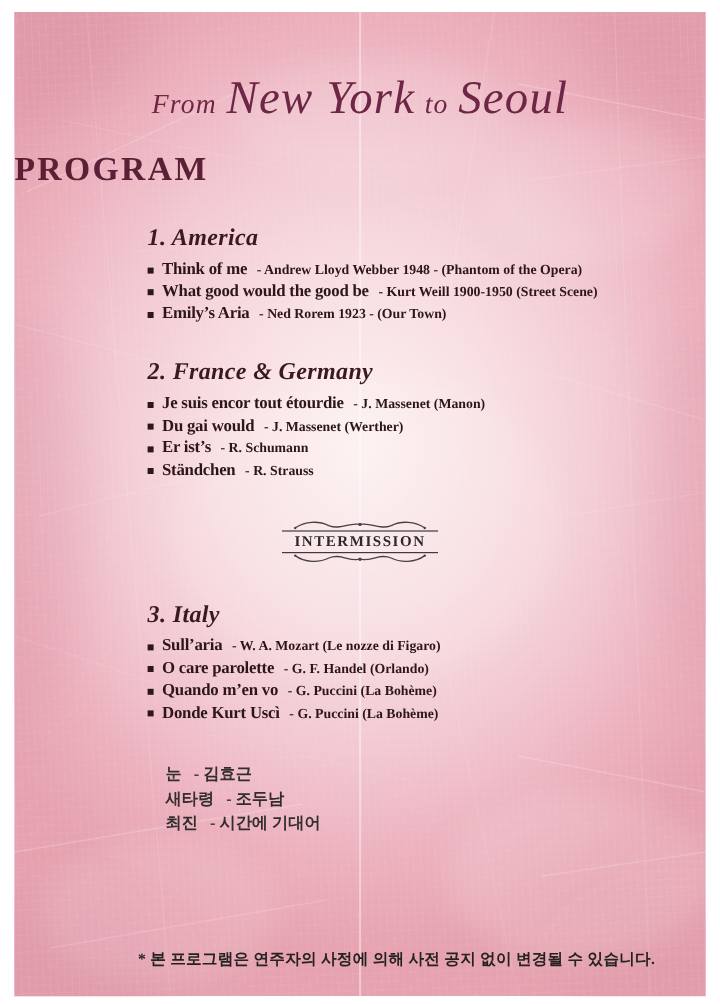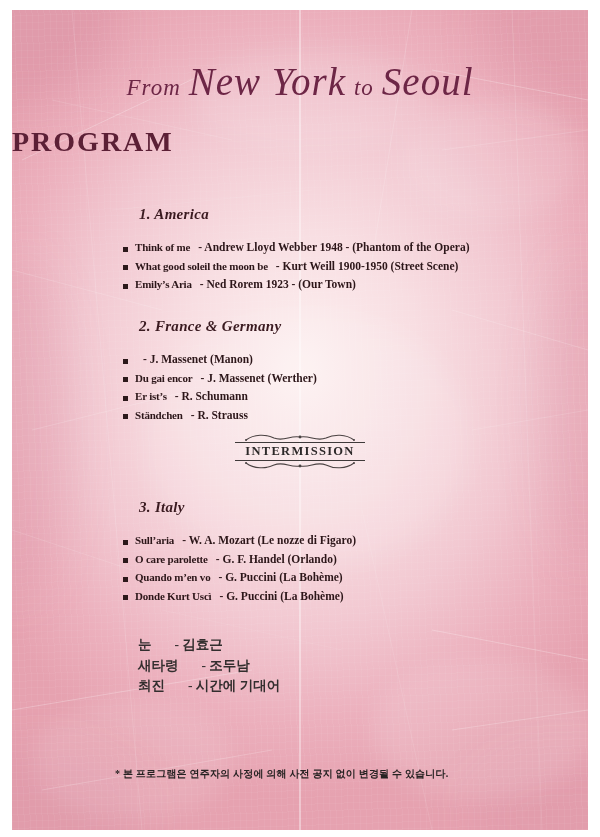--- a/index.html
+++ b/index.html
@@ -33,55 +33,55 @@
   .script-lg{font-size:39px;letter-spacing:1px;}
   .script-title .gap{display:inline-block;width:8px;}
 
   .program-heading{
     position:absolute;top:116px;left:0;width:100%;text-align:left;
     font-size:28px;font-weight:bold;letter-spacing:2px;color:#5c2036;
   }
 
   .program-section{position:absolute;left:111px;}
   .sec-heading{
-    margin:16px;font-size:15px;font-weight:bold;font-style:italic;
+    margin:0;font-size:20px;font-weight:bold;font-style:italic;
     color:#3a1a20;letter-spacing:0.3px;line-height:21px;
   }
   .items{margin-top:8px;}
   .item{display:flex;align-items:baseline;height:18.5px;}
   .bullet{
     width:5px;height:5px;background:#2c181a;flex:0 0 5px;
     align-self:center;margin-right:7px;margin-top:-2px;
   }
-  .song{font-size:11px;font-weight:bold;color:#2c1619;letter-spacing:-0.2px;white-space:nowrap;}
+  .song{font-size:14px;font-weight:bold;color:#2c1619;letter-spacing:-0.2px;white-space:nowrap;}
   .detail{font-size:11.5px;font-weight:bold;color:#2c1619;margin-left:8px;white-space:nowrap;text-align:right;}
 
   .sec-america{top:178px;}
   .sec-france{top:290px;}
-  .sec-italy{top:471px;}
+  .sec-italy{top:492px;}
   .sec-korea{top:620px;}
   .sec-korea .items{margin-top:6px;padding-left:15px;}
   .item-kr{display:flex;align-items:baseline;height:20.5px;}
   .song-kr,.detail-kr{font-size:13.5px;font-weight:bold;color:#332e2e;white-space:nowrap;}
-  .detail-kr{margin-left:23px;}
+  .detail-kr{margin-left:10px;}
 
   .intermission{
     position:absolute;top:423px;left:50%;transform:translateX(-50%);
     width:130px;text-align:center;
   }
   .int-line{height:0;border-top:1.6px solid #3f3a3a;}
   .int-text{
     font-size:12.5px;font-weight:bold;letter-spacing:1.3px;color:#2d2929;
     padding:1px 0 2px 0;line-height:14px;
   }
   .flourish{display:block;margin:0 auto;}
 
   .footnote{
-    position:absolute;top:757px;left:103px;
-    font-size:10px;font-weight:bold;color:#262222;letter-spacing:0.2px;
+    position:absolute;top:780px;left:103px;
+    font-size:13px;font-weight:bold;color:#262222;letter-spacing:0.2px;
     white-space:nowrap;
   }
 </style>
 </head>
 <body>
 
 <div class="page">
   <svg class="grunge" width="576" height="820" viewBox="0 0 576 820" aria-hidden="true">
     <defs>
       <filter id="soft" x="-50%" y="-50%" width="200%" height="200%">
@@ -141,41 +141,42 @@
     <section class="program-section sec-america">
       <h2 class="sec-heading">1. America</h2>
       <div class="items">
         <div class="item">
           <span class="bullet"></span>
           <span class="song">Think of me</span>
           <span class="detail">- Andrew Lloyd Webber 1948 - (Phantom of the Opera)</span>
         </div>
         <div class="item">
           <span class="bullet"></span>
-          <span class="song">What good soleil the moon be</span>
+          <span class="song">What good would the good be</span>
           <span class="detail">- Kurt Weill 1900-1950 (Street Scene)</span>
         </div>
         <div class="item">
           <span class="bullet"></span>
           <span class="song">Emily’s Aria</span>
           <span class="detail">- Ned Rorem 1923 - (Our Town)</span>
         </div>
       </div>
     </section>
 
     <section class="program-section sec-france">
       <h2 class="sec-heading">2. France &amp; Germany</h2>
       <div class="items">
         <div class="item">
           <span class="bullet"></span>
+          <span class="song">Je suis encor tout étourdie</span>
           <span class="detail">- J. Massenet (Manon)</span>
         </div>
         <div class="item">
           <span class="bullet"></span>
-          <span class="song">Du gai encor</span>
+          <span class="song">Du gai would</span>
           <span class="detail">- J. Massenet (Werther)</span>
         </div>
         <div class="item">
           <span class="bullet"></span>
           <span class="song">Er ist’s</span>
           <span class="detail">- R. Schumann</span>
         </div>
         <div class="item">
           <span class="bullet"></span>
           <span class="song">Ständchen</span>

